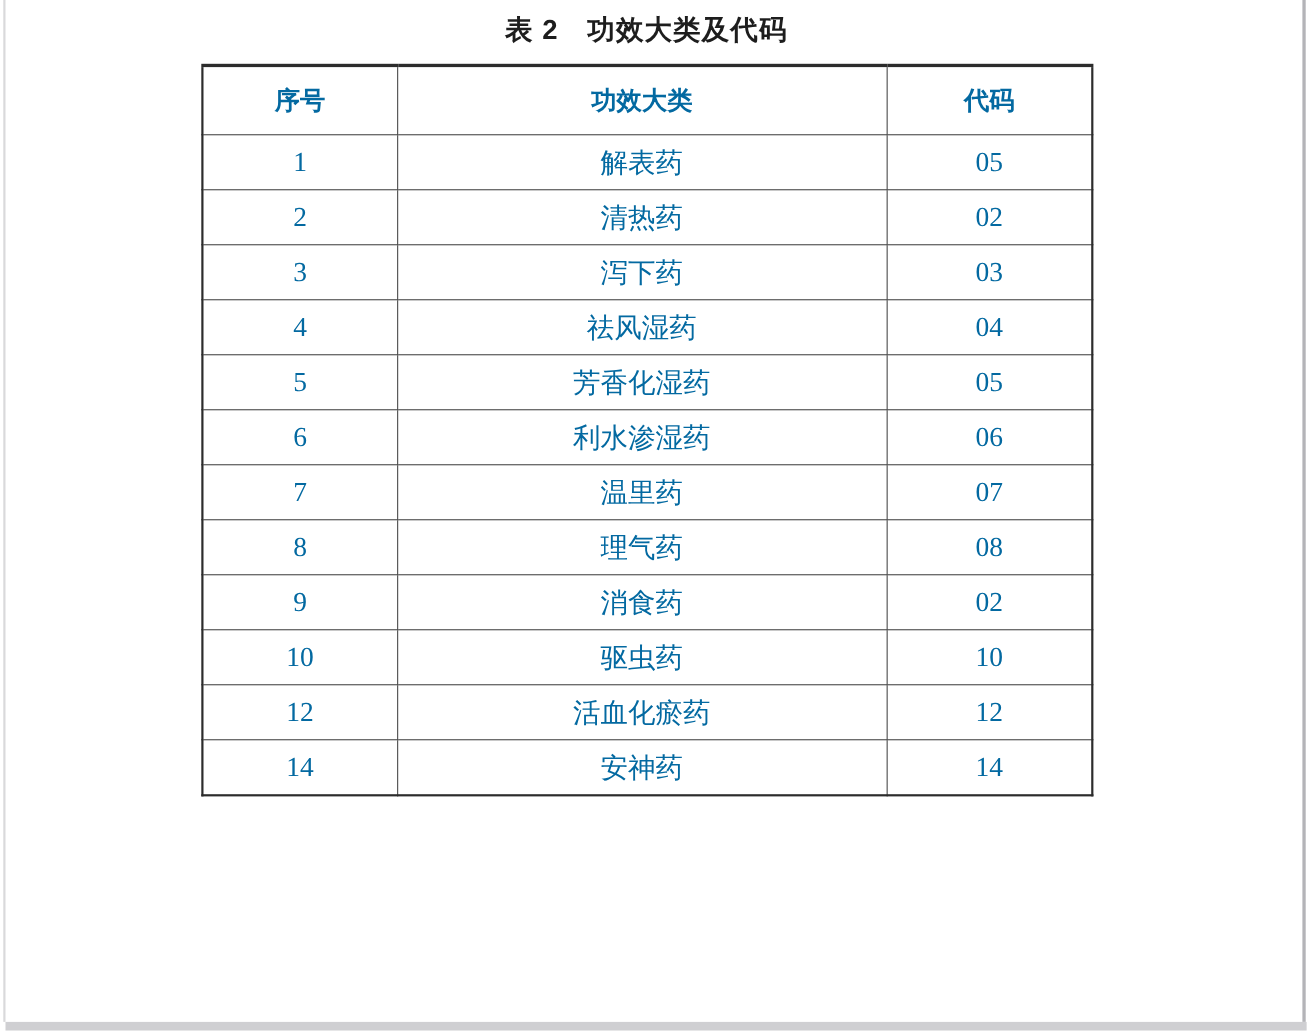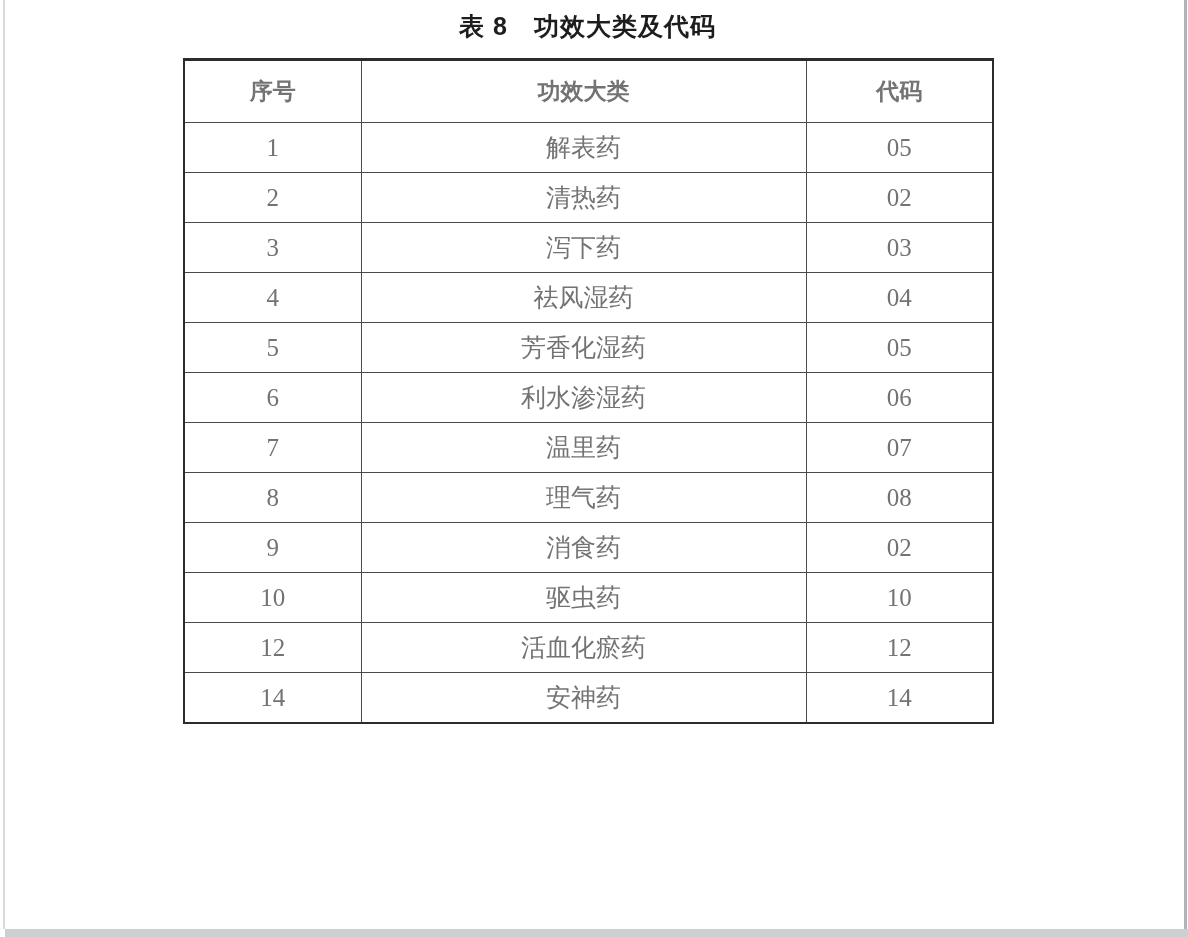--- a/index.html
+++ b/index.html
@@ -60,21 +60,21 @@
     border-collapse: collapse;
     table-layout: fixed;
     width: 809px;
     background: #ffffff;
   }
   table.code-table th,
   table.code-table td {
     border: 1px solid #4a4a4a;
     text-align: center;
     vertical-align: middle;
-    color: #737373;
+    color: #0369a1;
     padding: 0;
   }
   table.code-table {
     border: 2px solid #2c2c2c;
   }
   table.code-table thead th {
     height: 61px;
     font-family: "Liberation Sans", "DejaVu Sans", sans-serif;
     font-weight: bold;
     font-size: 23px;
@@ -91,21 +91,21 @@
 </style>
 </head>
 <body>
 
 <div class="page">
   <div class="edge-left"></div>
   <div class="edge-right"></div>
   <div class="edge-bottom"></div>
 
   <div class="content">
-    <div class="table-title">表 8　功效大类及代码</div>
+    <div class="table-title">表 2　功效大类及代码</div>
 
     <table class="code-table">
       <colgroup>
         <col class="c-no">
         <col class="c-cat">
         <col class="c-code">
       </colgroup>
       <thead>
         <tr>
           <th>序号</th>

